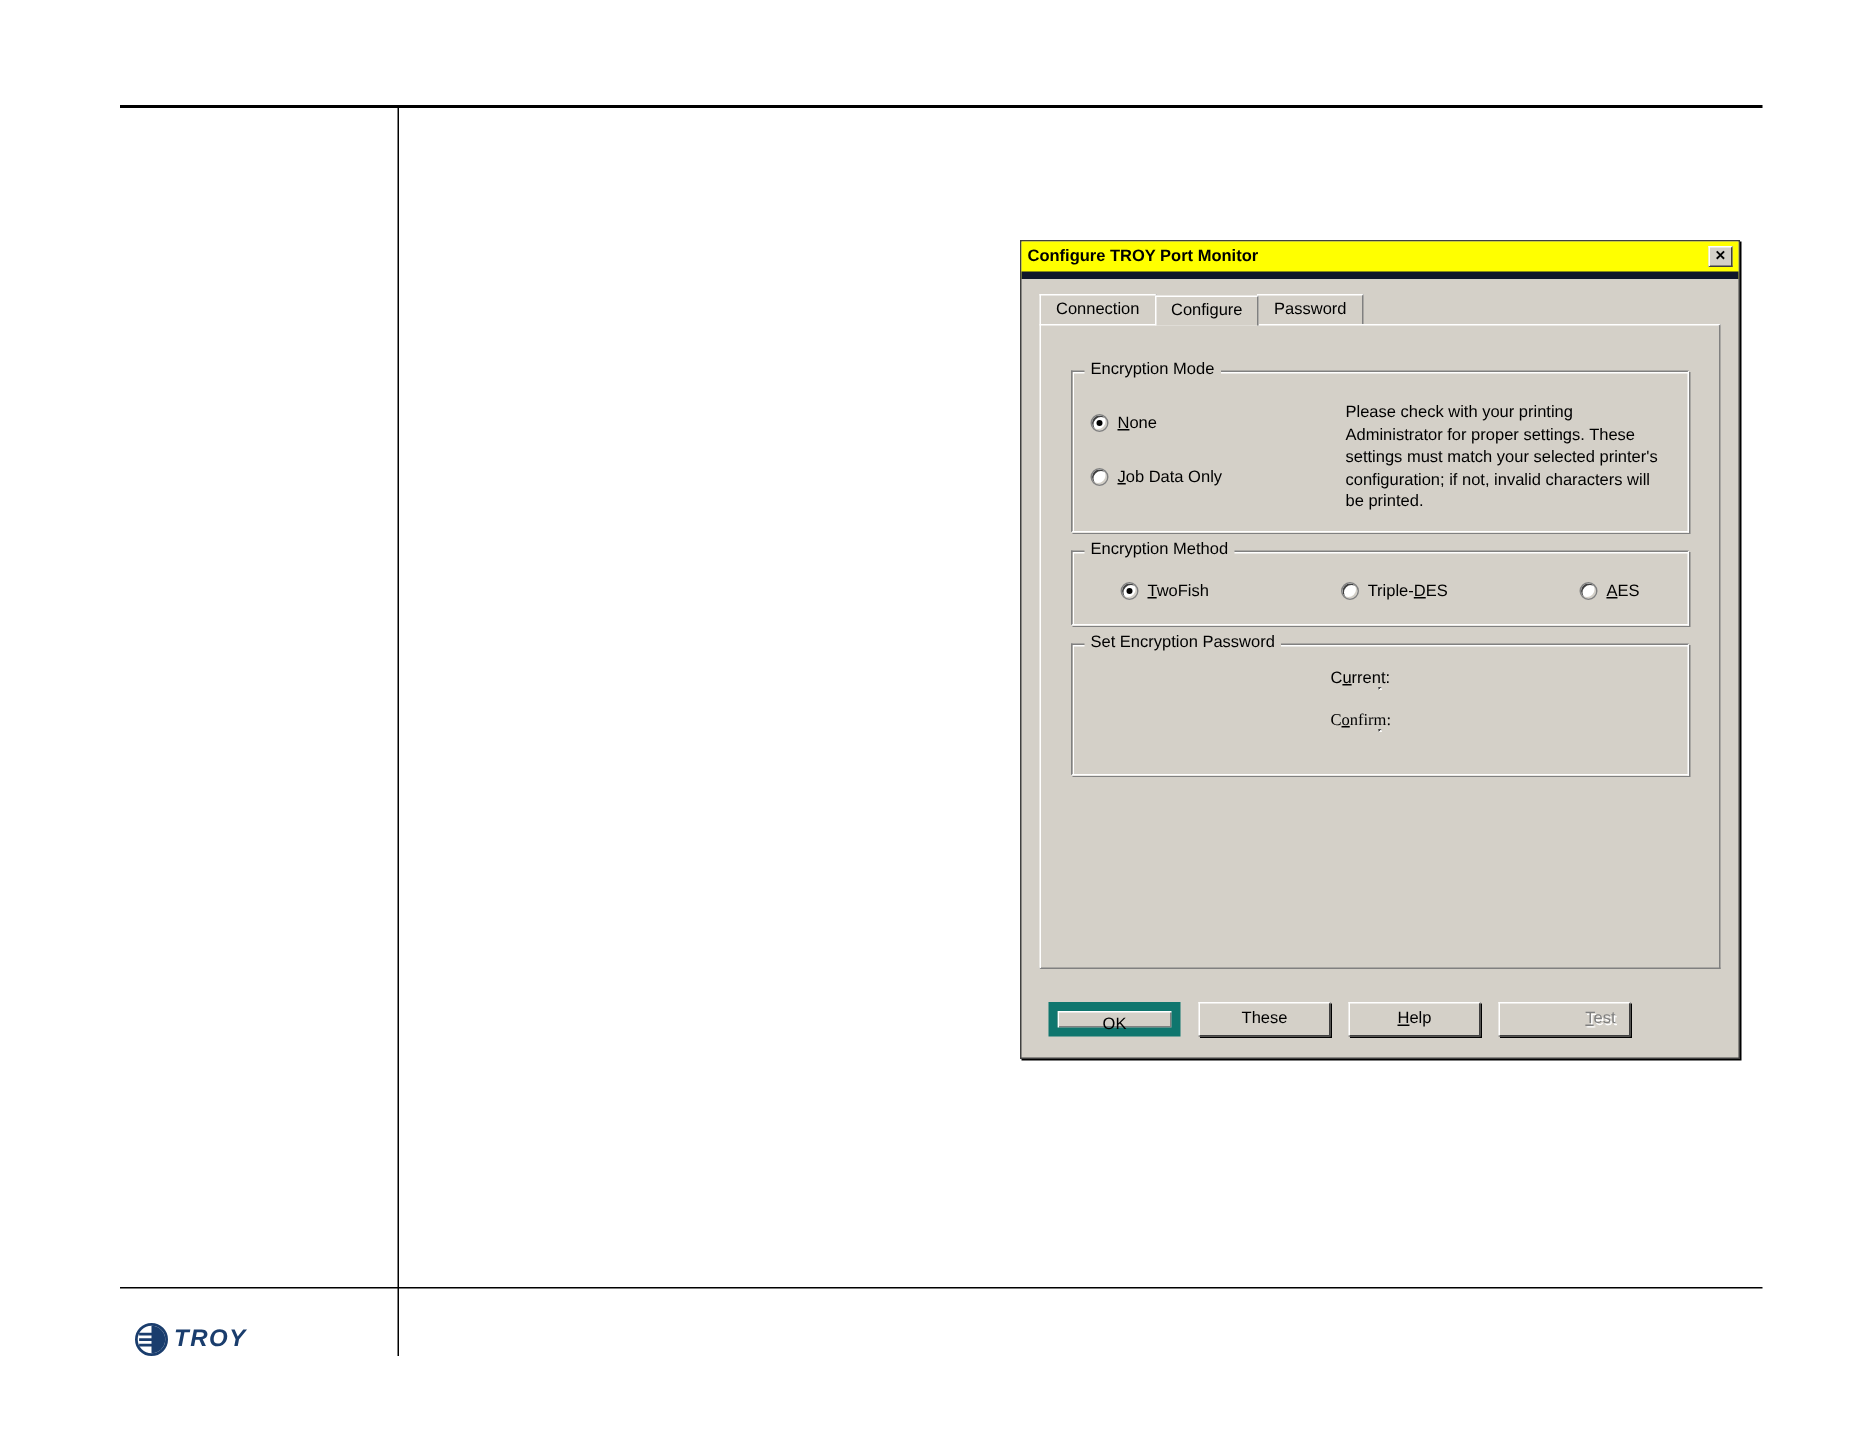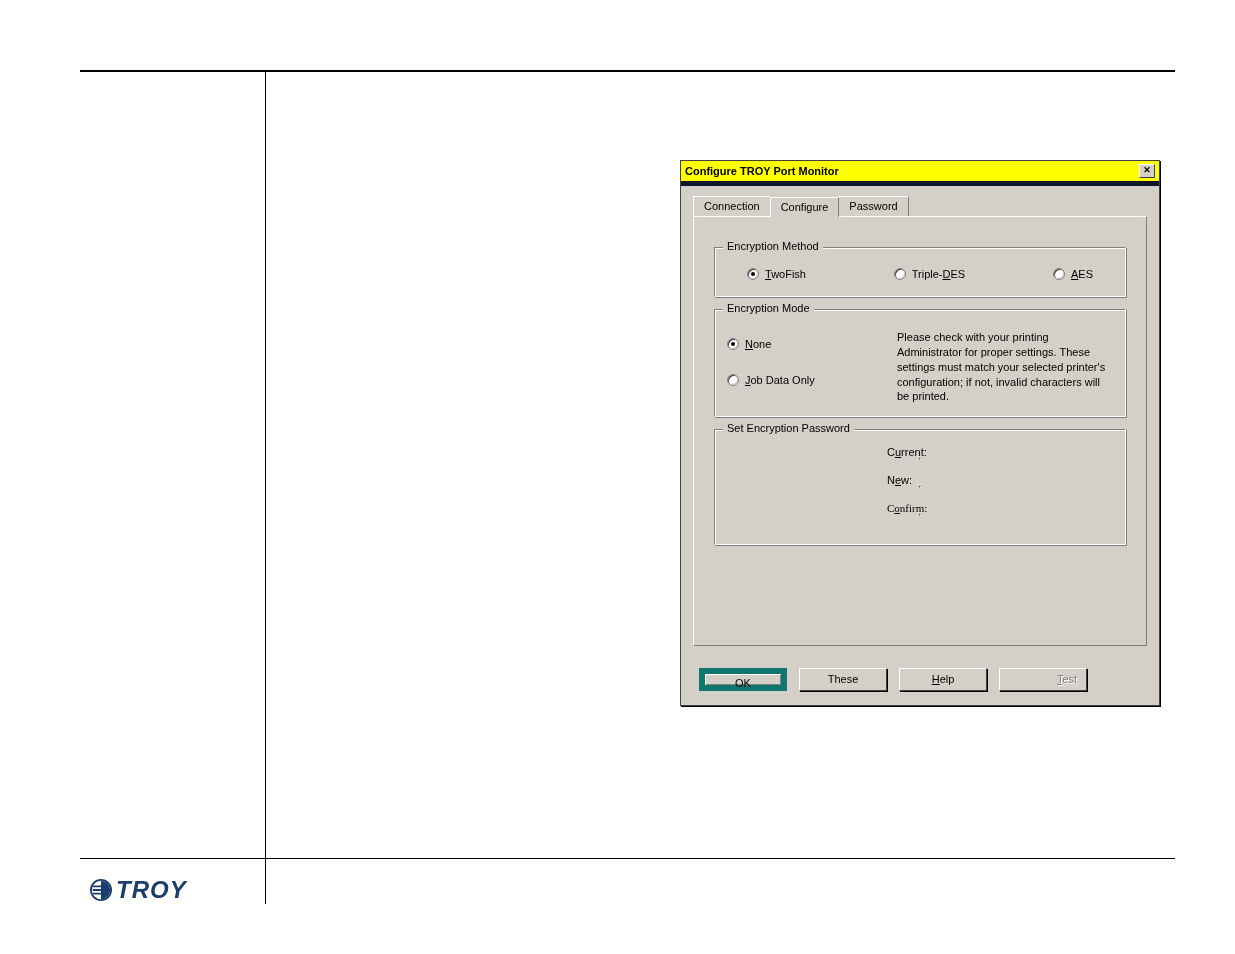--- a/index.html
+++ b/index.html
@@ -45,21 +45,21 @@
       gap: 4px;
     }
     .logo-icon {
       width: 22px;
       height: 22px;
     }
     .logo-text {
       font-family: Arial, sans-serif;
       font-weight: bold;
       font-style: italic;
-      font-size: 24px;
+      font-size: 16px;
       letter-spacing: 1px;
       color: #1a3d6d;
     }
 
     
     .dialog {
       position: absolute;
       left: 680px;
       top: 160px;
       width: 480px;
@@ -270,64 +270,60 @@
     <span>Configure TROY Port Monitor</span>
     <span class="titlebar-close">✕</span>
   </div>
   <div class="dialog-body">
     <div class="tabstrip">
       <div class="tab">Connection</div>
       <div class="tab active">Configure</div>
       <div class="tab">Password</div>
     </div>
     <div class="tab-panel">
+
+      <div class="groupbox">
+        <div class="groupbox-legend">Encryption Mode</div>
+        <div class="mode-row">
+          <div class="mode-left">
+            <div class="radio-row">
+              <span class="radio checked"></span>
+              <span class="radio-label"><u>N</u><span></span>one</span>
+            </div>
+            <div class="radio-row">
+              <span class="radio"></span>
+              <span class="radio-label"><u>J</u>ob Data Only</span>
+            </div>
+          </div>
+          <div class="mode-right">Please check with your printing Administrator for proper settings. These settings must match your selected printer's configuration; if not, invalid characters will be printed.</div>
+        </div>
+      </div>
 
       <div class="groupbox">
         <div class="groupbox-legend">Encryption Method</div>
         <div class="method-row">
           <div class="radio-row">
             <span class="radio checked"></span>
             <span class="radio-label"><u>T</u>woFish</span>
           </div>
           <div class="radio-row">
             <span class="radio"></span>
             <span class="radio-label">Triple-<u>D</u>ES</span>
           </div>
           <div class="radio-row">
             <span class="radio"></span>
             <span class="radio-label"><u>A</u>ES</span>
           </div>
         </div>
       </div>
 
-      <div class="groupbox">
-        <div class="groupbox-legend">Encryption Mode</div>
-        <div class="mode-row">
-          <div class="mode-left">
-            <div class="radio-row">
-              <span class="radio checked"></span>
-              <span class="radio-label"><u>N</u><span></span>one</span>
-            </div>
-            <div class="radio-row">
-              <span class="radio"></span>
-              <span class="radio-label"><u>J</u>ob Data Only</span>
-            </div>
-          </div>
-          <div class="mode-right">Please check with your printing Administrator for proper settings. These settings must match your selected printer's configuration; if not, invalid characters will be printed.</div>
-        </div>
-      </div>
-
       <div class="groupbox" style="padding-bottom:24px;">
         <div class="groupbox-legend">Set Encryption Password</div>
         <div class="pw-row">
           <span class="pw-label">C<u>u</u>rrent:</span>
-          <div class="pw-input"></div>
-        </div>
-        <div class="pw-row">
-          <span class="pw-label">N<u>e</u>w:</span>
           <div class="pw-input"></div>
         </div>
         <div class="pw-row" style="margin-bottom:4px;font-family:Liberation Serif, serif;">
           <span class="pw-label">C<u>o</u>nfirm:</span>
           <div class="pw-input"></div>
         </div>
       </div>
 
     </div>
   </div>

